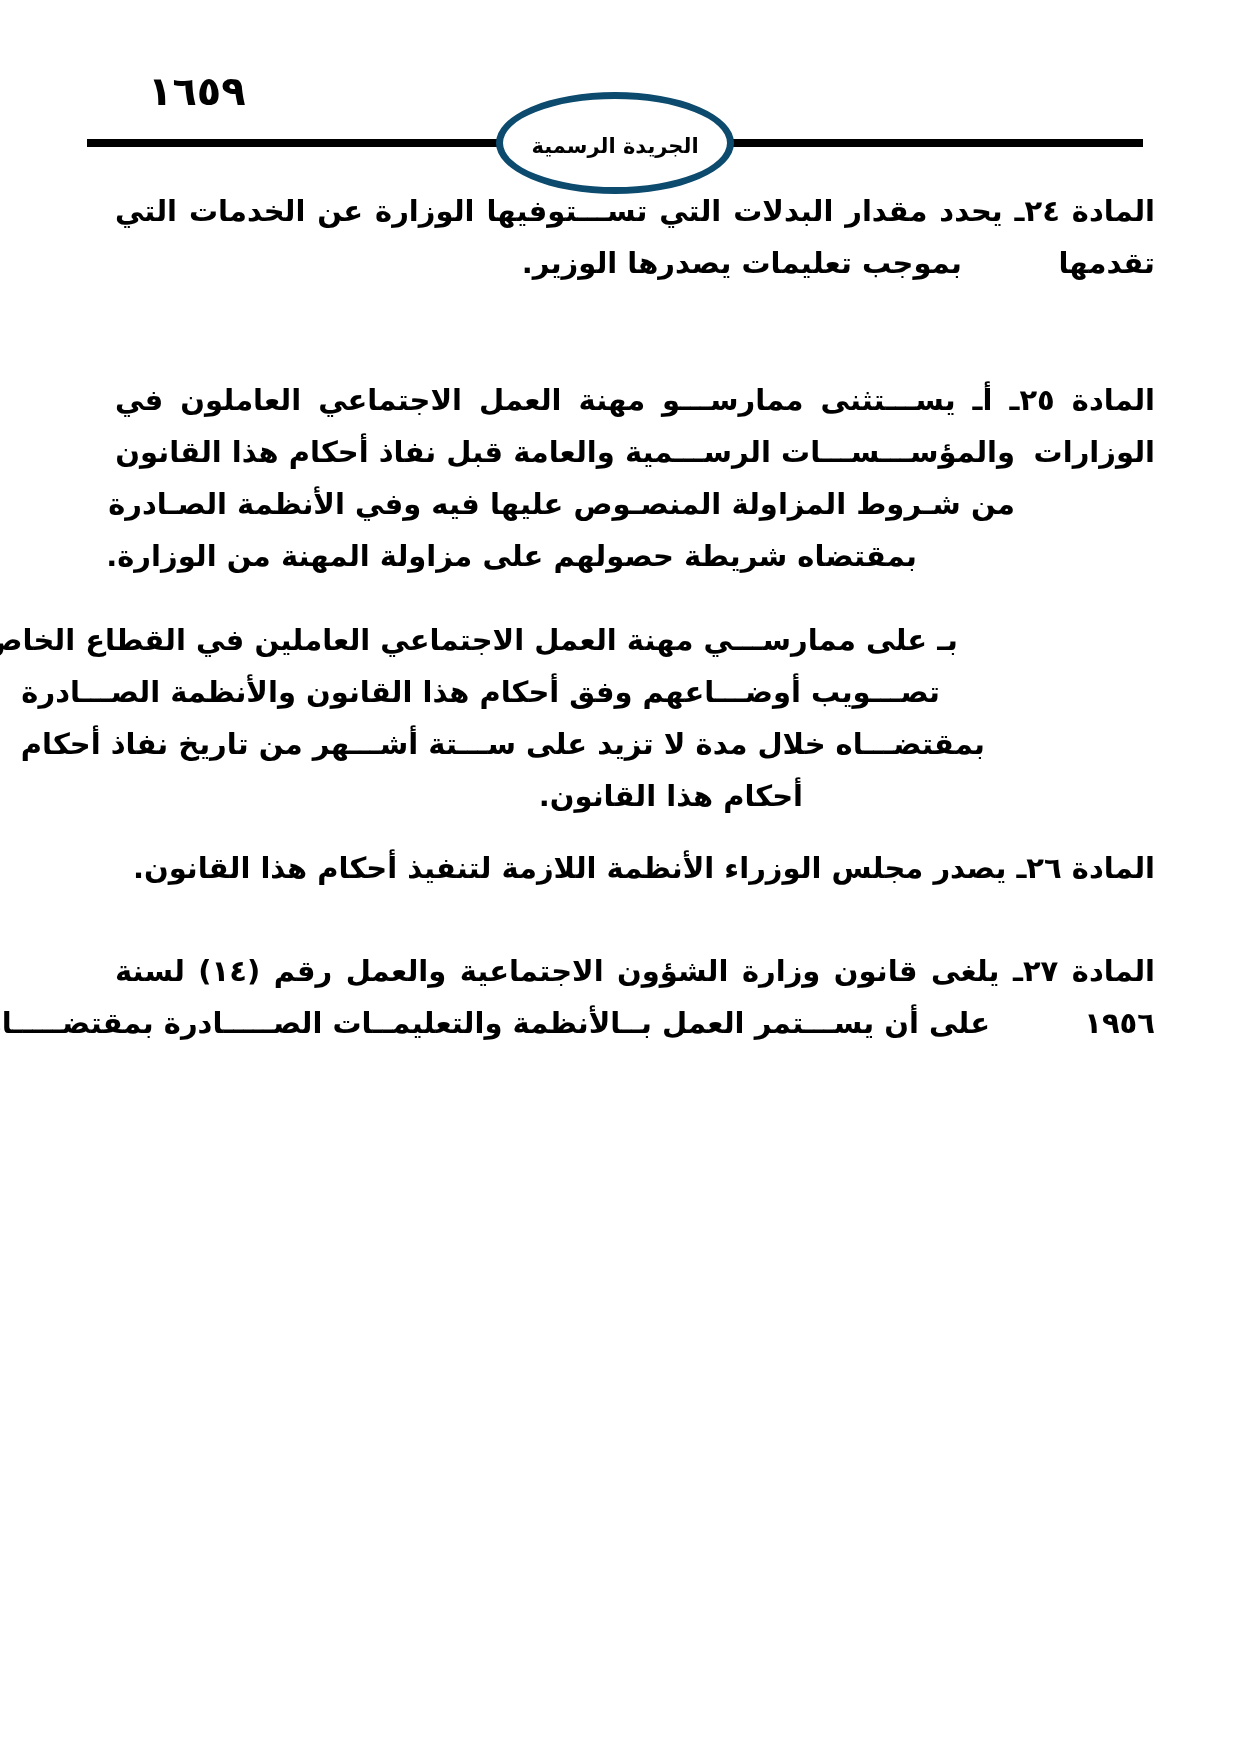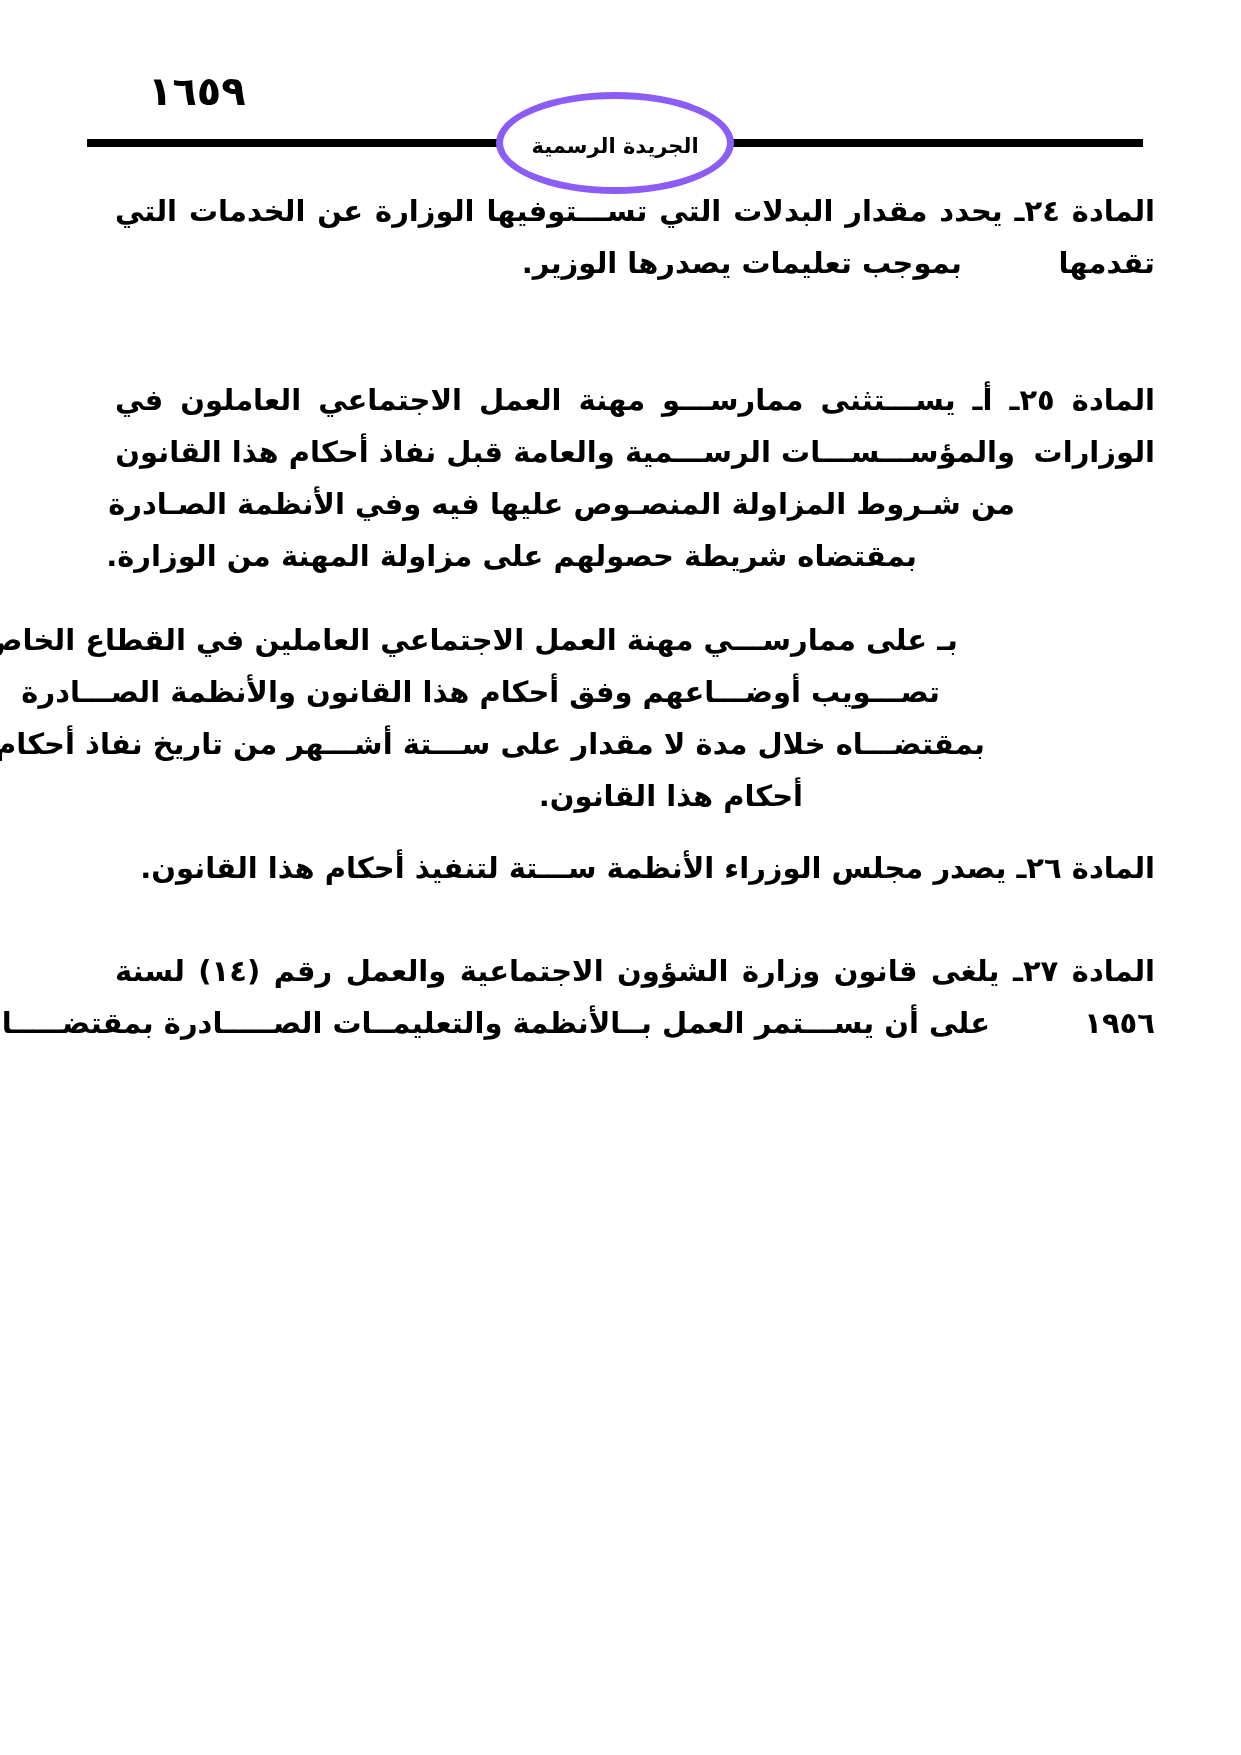--- a/index.html
+++ b/index.html
@@ -33,21 +33,21 @@
       z-index: 1;
     }
     .seal {
       position: absolute;
       top: 92px;
       left: 496px;
       width: 238px;
       height: 102px;
       box-sizing: border-box;
       background: #fff;
-      border: 7px solid #8b5cf6;
+      border: 7px solid #0c4a6e;
       border-radius: 50%;
       display: flex;
       align-items: center;
       justify-content: center;
       z-index: 2;
     }
     .seal-title {
       font-size: 21px;
       font-weight: bold;
       direction: rtl;
@@ -98,22 +98,22 @@
     <div class="line full">المادة ٢٤ـ يحدد مقدار البدلات التي تســـتوفيها الوزارة عن الخدمات التي تقدمها</div>
     <div class="line" style="padding-right:193px;">بموجب تعليمات يصدرها الوزير.</div>
 
     <div class="line full gap-p25a">المادة ٢٥ـ أـ يســـتثنى ممارســـو مهنة العمل الاجتماعي العاملون في الوزارات</div>
     <div class="line" style="padding-right:140px;">والمؤســـســـات الرســـمية والعامة قبل نفاذ أحكام هذا القانون</div>
     <div class="line" style="padding-right:140px;">من شـروط المزاولة المنصـوص عليها فيه وفي الأنظمة الصـادرة</div>
     <div class="line" style="padding-right:238px;">بمقتضاه شريطة حصولهم على مزاولة المهنة من الوزارة.</div>
 
     <div class="line gap-p25b" style="padding-right:197px;">بـ على ممارســـي مهنة العمل الاجتماعي العاملين في القطاع الخاص</div>
     <div class="line" style="padding-right:215px;">تصـــويب أوضـــاعهم وفق أحكام هذا القانون والأنظمة الصـــادرة</div>
-    <div class="line" style="padding-right:170px;">بمقتضـــاه خلال مدة لا مقدار على ســـتة أشـــهر من تاريخ نفاذ أحكام</div>
+    <div class="line" style="padding-right:170px;">بمقتضـــاه خلال مدة لا تزيد على ســـتة أشـــهر من تاريخ نفاذ أحكام</div>
     <div class="line" style="padding-right:352px;">أحكام هذا القانون.</div>
 
-    <div class="line gap-p26">المادة ٢٦ـ يصدر مجلس الوزراء الأنظمة ســـتة لتنفيذ أحكام هذا القانون.</div>
+    <div class="line gap-p26">المادة ٢٦ـ يصدر مجلس الوزراء الأنظمة اللازمة لتنفيذ أحكام هذا القانون.</div>
 
     <div class="line full gap-p27">المادة ٢٧ـ يلغى قانون وزارة الشؤون الاجتماعية والعمل رقم (١٤) لسنة ١٩٥٦</div>
     <div class="line" style="padding-right:165px;">على أن يســـتمر العمل بــالأنظمة والتعليمــات الصـــــادرة بمقتضـــــاه</div>
 
   </div>
 </div>
 
 </body></html>

